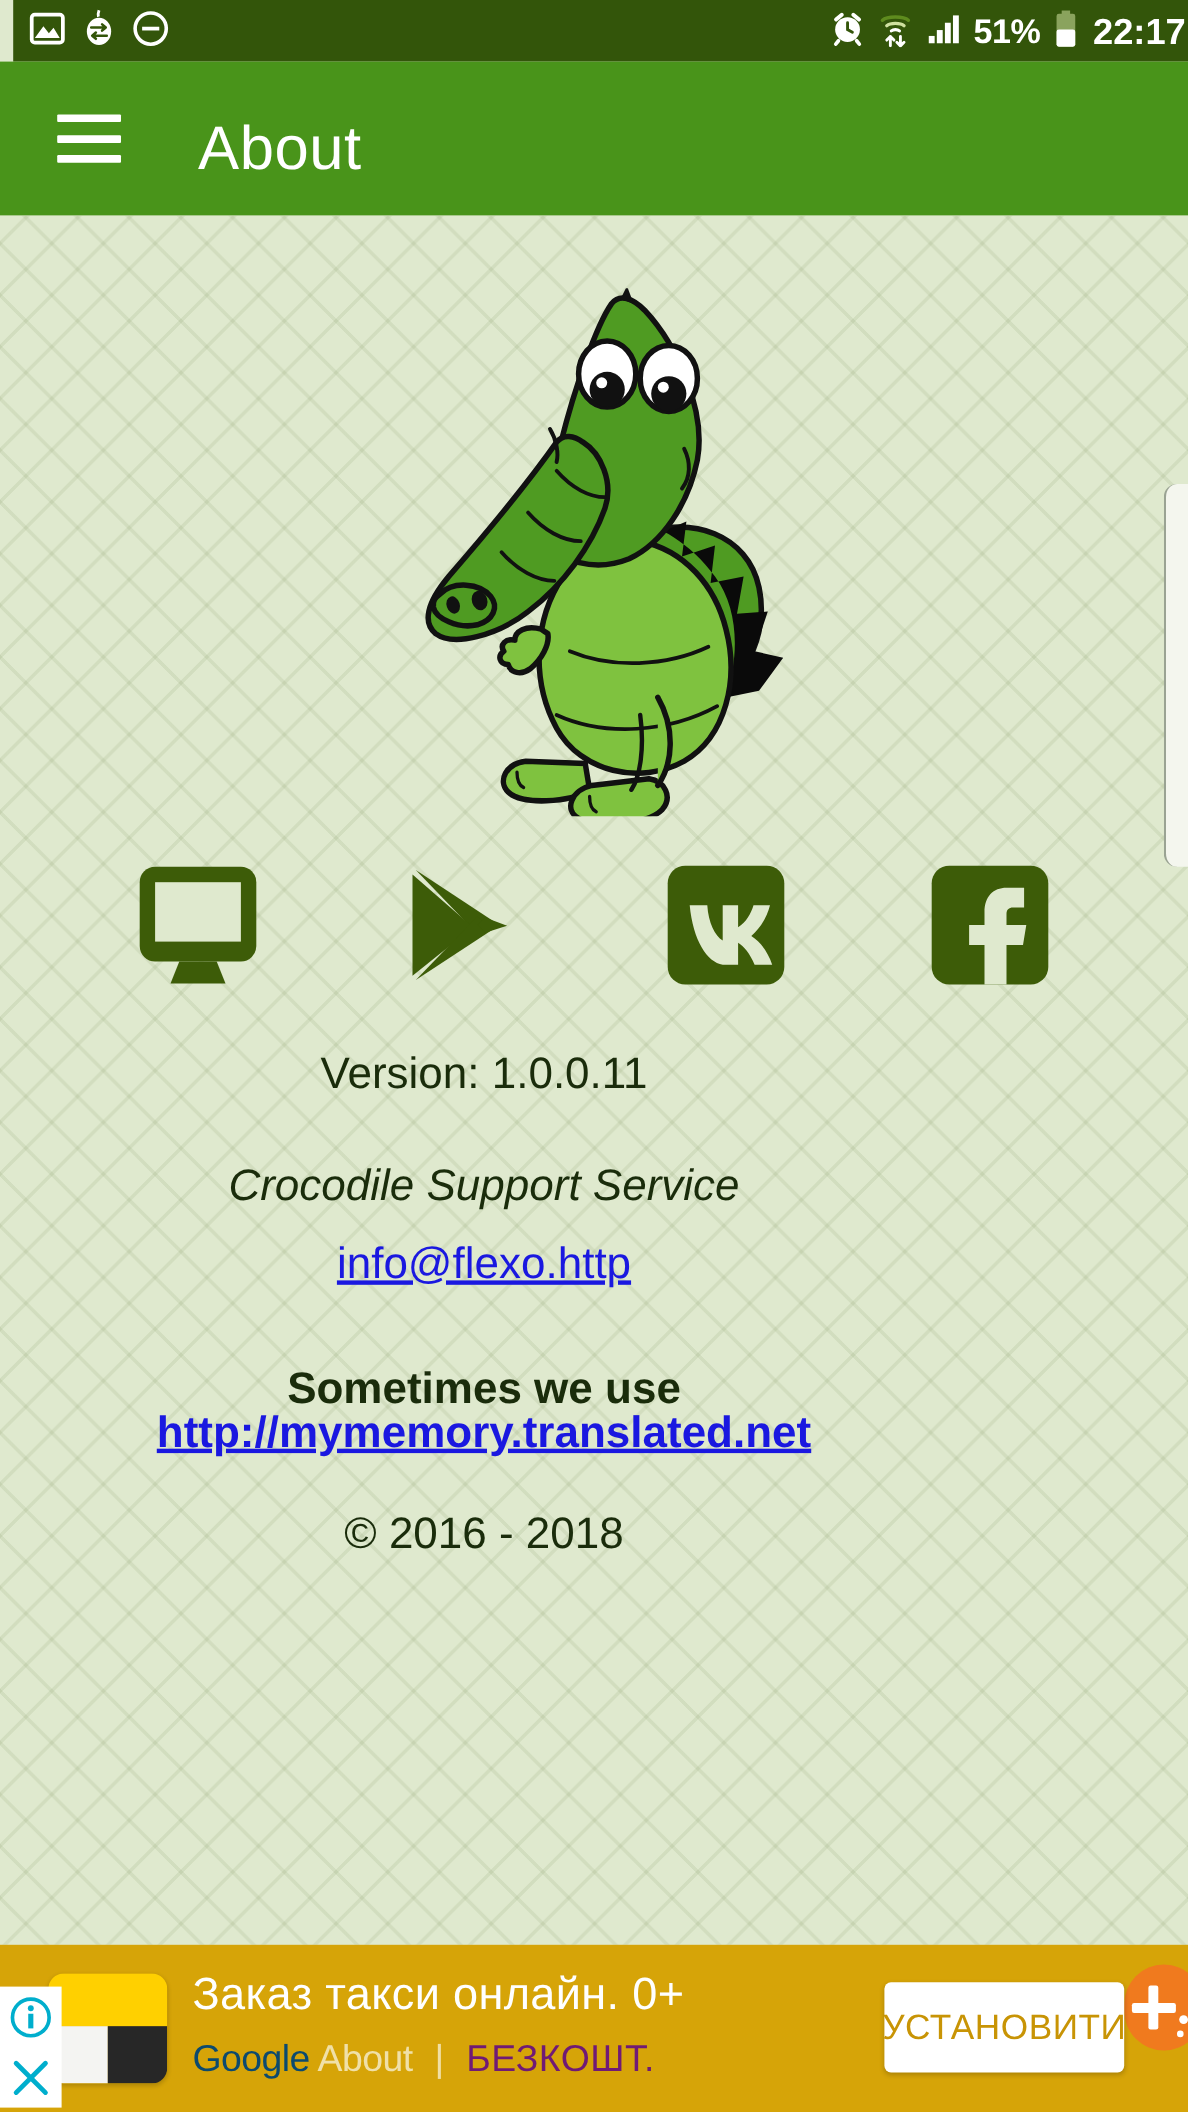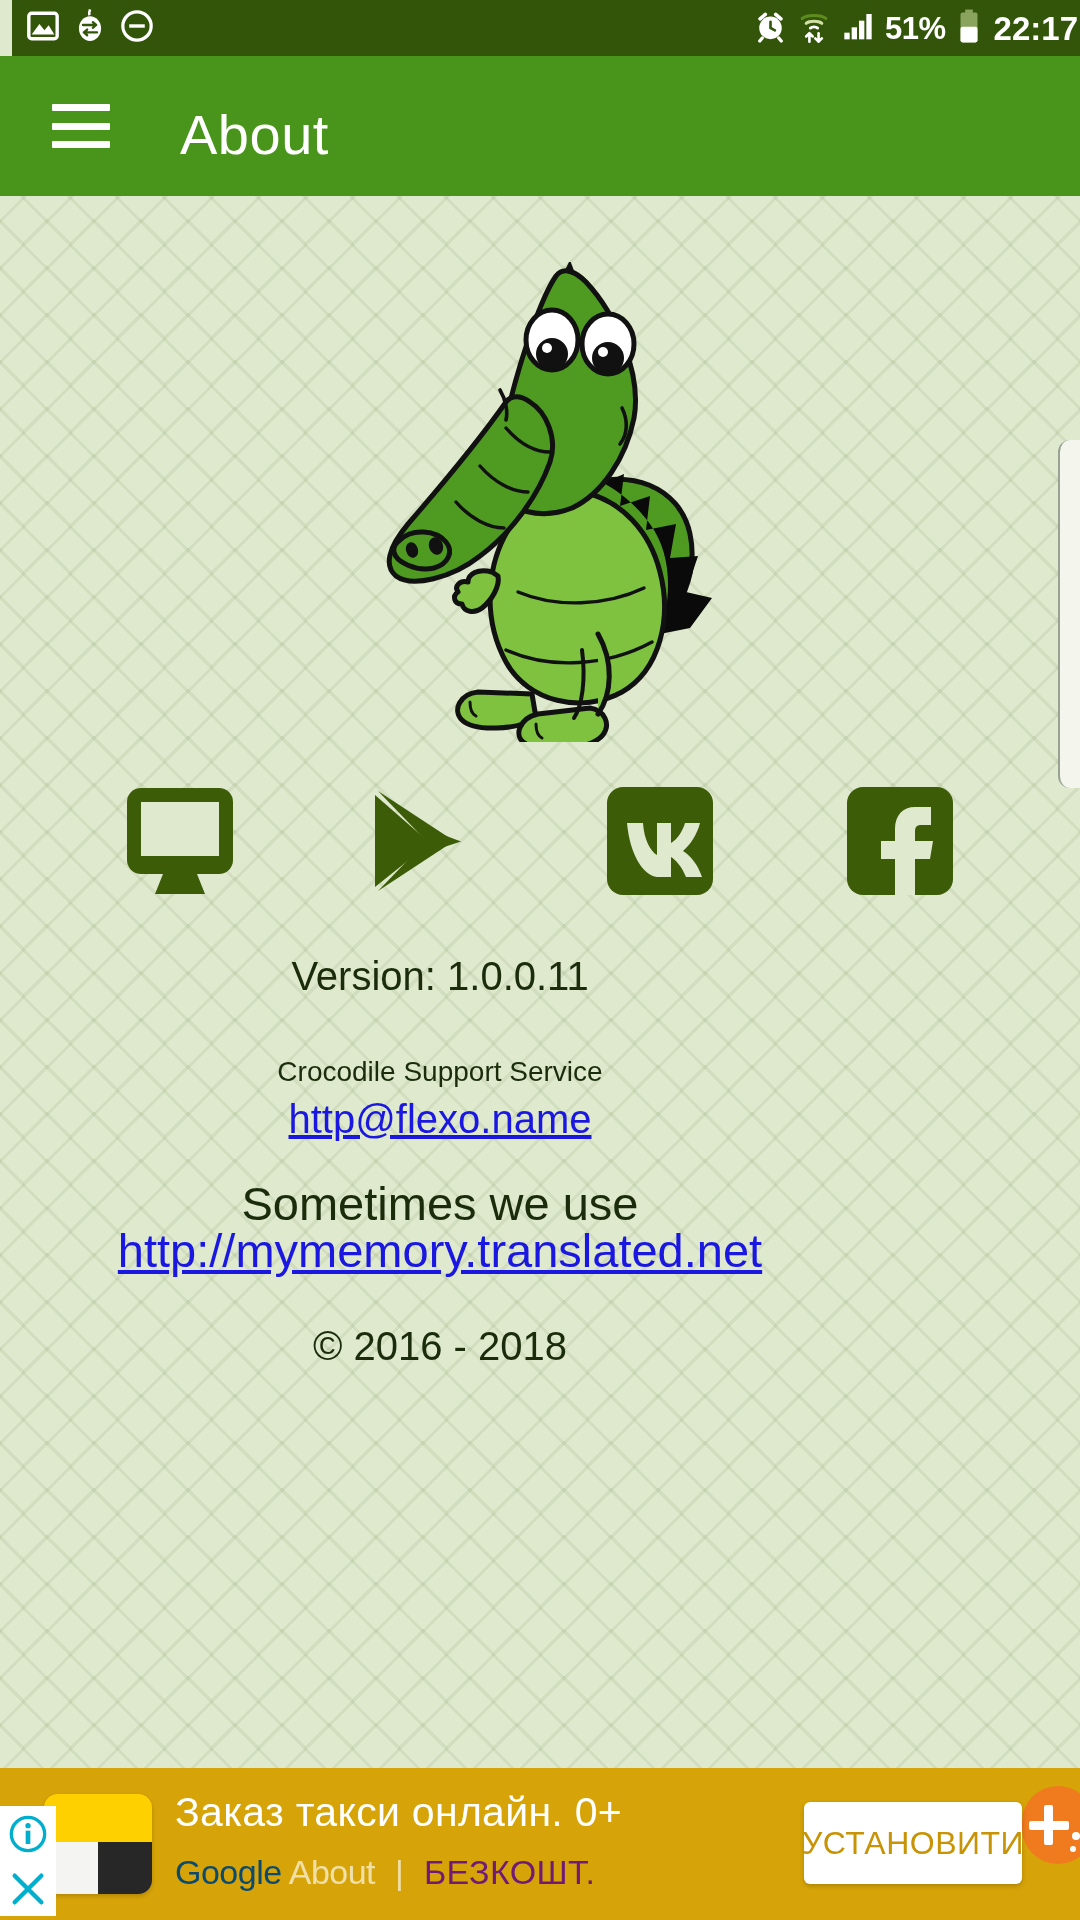--- a/index.html
+++ b/index.html
@@ -91,26 +91,26 @@
     cursor:pointer;
   }
   .social-btn svg { display:block; }
 
   
   .textblock {
     position:absolute; top:760px; left:0; width:880px;
     text-align:center; color:#1a2c0b;
   }
   .t-version { font-size:40px; line-height:1.0; margin-bottom:62px; }
-  .t-support { font-size:28px; line-height:1.0; margin-bottom:8px; }
+  .t-support { font-size:40px; line-height:1.0; margin-bottom:26px;font-style:italic; }
   .t-email {
     font-size:40px; line-height:1.25; color:#1a18e0;
     text-decoration:underline; cursor:pointer; display:inline-block;
   }
-  .t-mymemory { font-size:47px; line-height:1.0; margin-top:36px; }
+  .t-mymemory { font-size:40px; line-height:1.0; margin-top:68px;font-weight:bold; }
   .t-mymemory .lnk {
     color:#1a18e0; text-decoration:underline; cursor:pointer;
   }
   .t-copy { font-size:40px; line-height:1.0; margin-top:52px; }
 
   
   .ad {
     position:absolute; bottom:0; left:0; width:1080px; height:152px;
     background:#d6a408; overflow:hidden;
   }
@@ -337,21 +337,21 @@
           <rect x="2" y="2" width="106" height="108" rx="16" fill="#3d5c08"></rect>
           <path d="M86 22 H70 C58 22 50 30 50 44 V56 H36 V74 H50 V110 H70 V74 H85 L88 56 H70 V46
                    C70 42 72 40 76 40 H86 Z" fill="#dfe9ce"></path>
         </svg>
       </div>
     </div>
 
     <div class="textblock">
       <div class="t-version">Version: 1.0.0.11</div>
       <div class="t-support">Crocodile Support Service</div>
-      <div><a class="t-email">http@flexo.name</a></div>
+      <div><a class="t-email">info@flexo.http</a></div>
       <div class="t-mymemory"><span>Sometimes we use </span><a class="lnk">http://mymemory.translated.net</a></div>
       <div class="t-copy">© 2016 - 2018</div>
     </div>
 
   </div>
 
   <div class="ad">
 
     <div class="ad-badges">
       <span>

